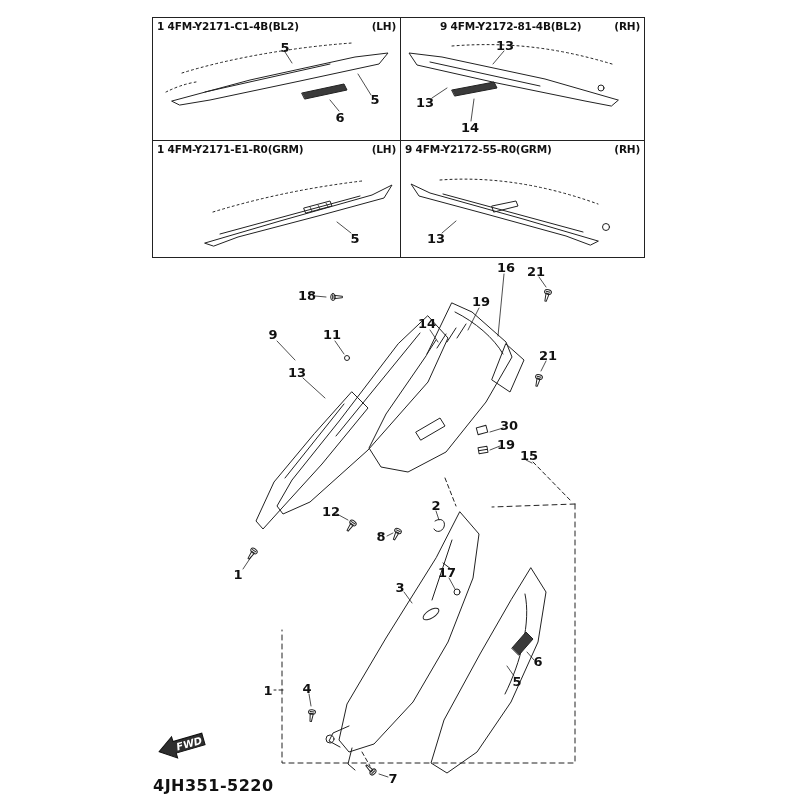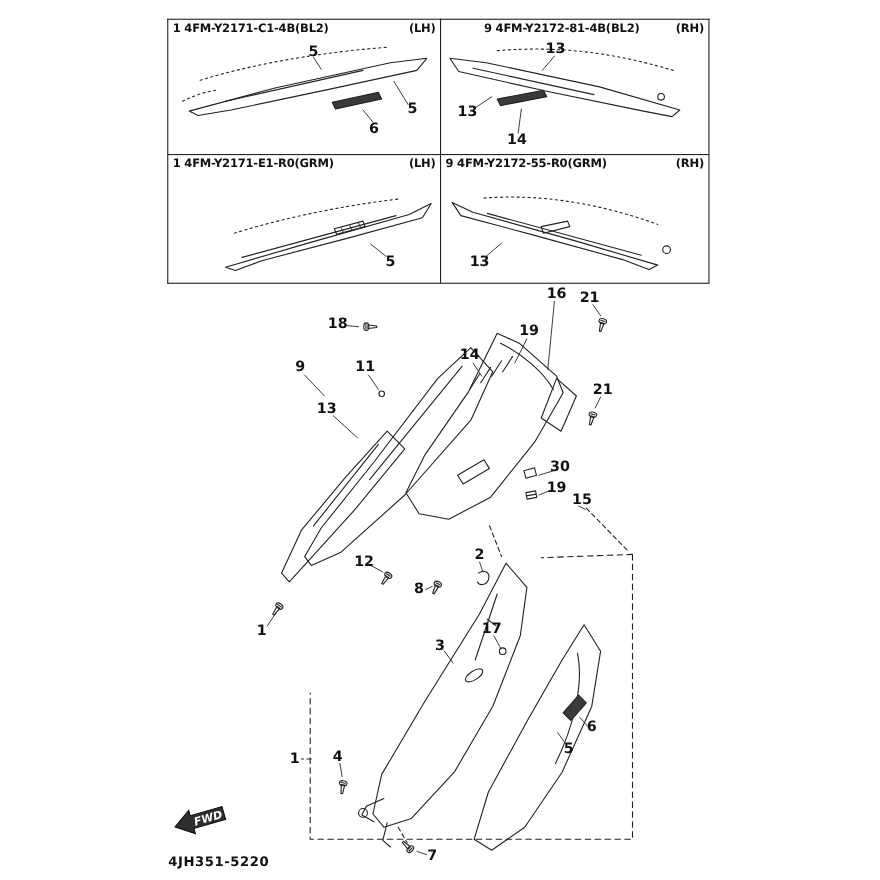--- a/index.html
+++ b/index.html
@@ -28,21 +28,21 @@
     font-size:10.5px; font-weight:bold; letter-spacing:-0.2px; color:#111;
   }
   .callout-layer{ position:absolute; inset:0; z-index:3; pointer-events:none; }
   .callout{
     position:absolute; transform:translate(-50%,-50%);
     font-size:13px; font-weight:bold; color:#111;
     font-family:"DejaVu Sans", sans-serif; line-height:1;
   }
   .footer-code{
     position:absolute; left:153px; top:776px; z-index:2;
-    font-size:12px; font-weight:bold; letter-spacing:0.5px; color:#111;
+    font-size:16px; font-weight:bold; letter-spacing:0.5px; color:#111;
   }
 </style>
 </head>
 <body>
 
 <div class="page">
 
   <svg id="art" width="800" height="800" viewBox="0 0 800 800">
     <defs>
       <g id="screw" stroke="#222" fill="none" stroke-width="1">

